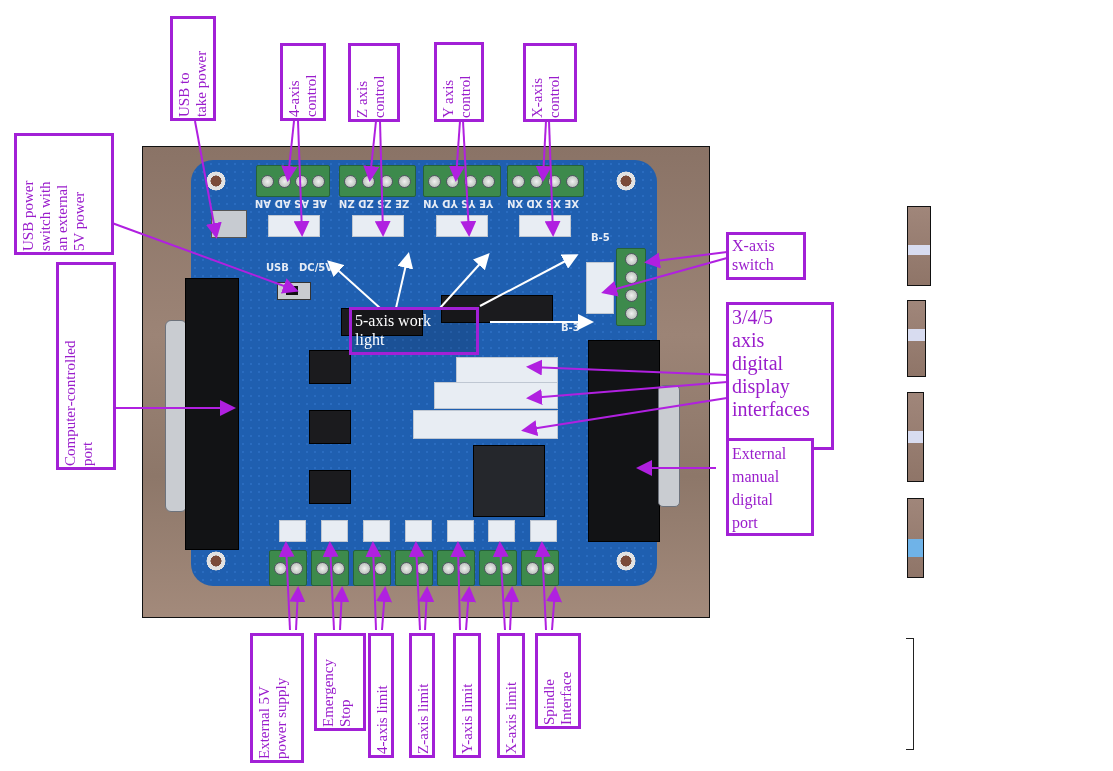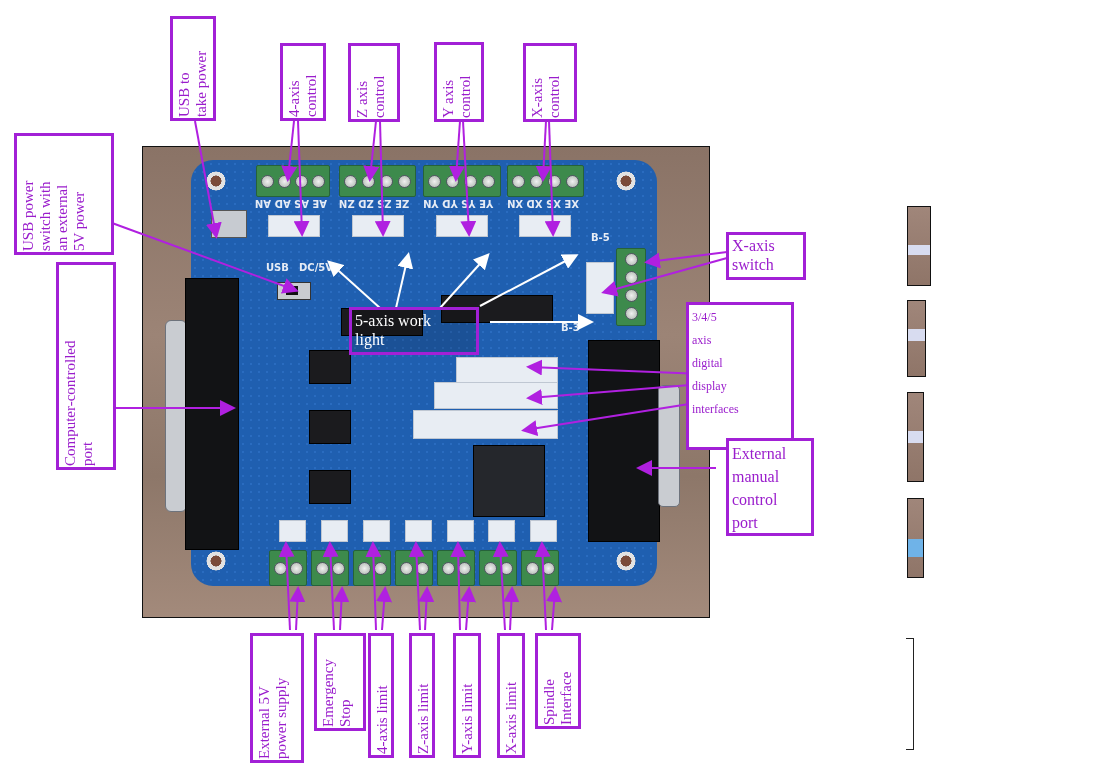--- a/index.html
+++ b/index.html
@@ -211,28 +211,28 @@
 an external
 5V power</div>
 <div class="lbl vert" style="left:56px;top:262px;width:60px;height:208px">Computer-controlled
 port</div>
 
 <div class="lbl lbl-dark" style="left:349px;top:307px;width:130px;height:48px;font-size:16px;line-height:19px">5-axis work
 light</div>
 
 <div class="lbl" style="left:726px;top:232px;width:80px;height:48px;font-size:16px;line-height:19px">X-axis
 switch</div>
-<div class="lbl" style="left:686px;top:302px;width:108px;height:148px;font-size:12px;line-height:23px">3/4/5
+<div class="lbl" style="left:726px;top:302px;width:108px;height:148px;font-size:20px;line-height:23px">3/4/5
 axis
 digital
 display
 interfaces</div>
 <div class="lbl" style="left:726px;top:438px;width:88px;height:98px;font-size:16px;line-height:23px">External
 manual
-control
+digital
 port</div>
 
 <div class="lbl vert" style="left:250px;top:633px;width:54px;height:130px">External 5V
 power supply</div>
 <div class="lbl vert" style="left:314px;top:633px;width:52px;height:98px">Emergency
 Stop</div>
 <div class="lbl vert" style="left:368px;top:633px;width:26px;height:125px">4-axis limit</div>
 <div class="lbl vert" style="left:409px;top:633px;width:26px;height:125px">Z-axis limit</div>
 <div class="lbl vert" style="left:453px;top:633px;width:28px;height:125px">Y-axis limit</div>
 <div class="lbl vert" style="left:497px;top:633px;width:28px;height:125px">X-axis limit</div>

